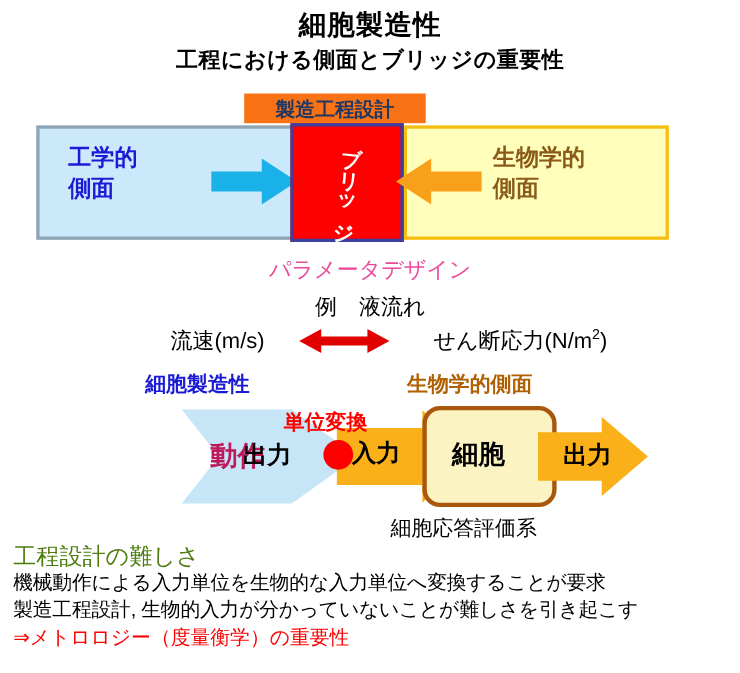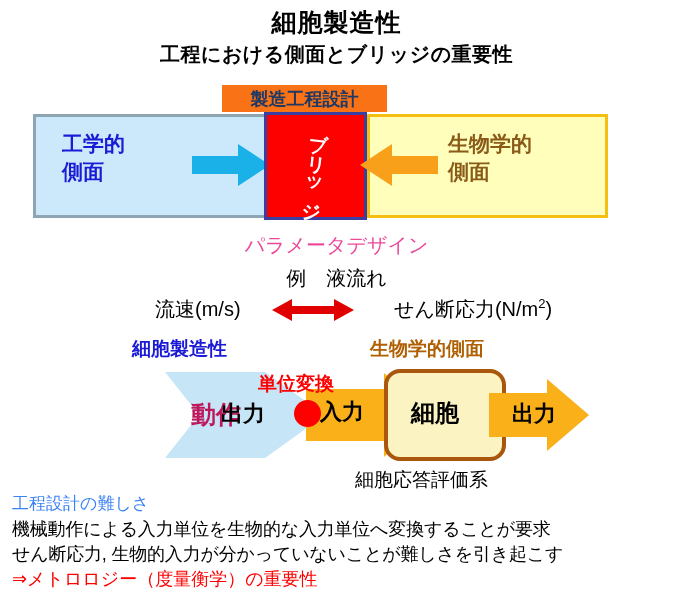--- a/index.html
+++ b/index.html
@@ -82,21 +82,21 @@
 
   #label-dousa{left:148px;top:398px;font-size:25px;font-weight:bold;color:#be185d;margin-left:43px;}
   #label-out1{left:221px;top:399px;font-size:22px;font-weight:bold;color:#000;}
   #label-in{left:320px;top:397px;font-size:22px;font-weight:bold;color:#000;}
   #label-cell{left:411px;top:397px;font-size:24px;font-weight:bold;color:#000;}
   #label-out2{left:512px;top:399px;font-size:22px;font-weight:bold;color:#000;}
   #red-dot{left:294px;top:400px;width:27px;height:27px;border-radius:50%;background:#fd0000;}
   #cell-eval-caption{left:355px;top:467px;font-size:19px;color:#000;}
 
   
-  #bottom-head{left:12px;top:492px;font-size:17px;color:#3b82f6;}
+  #bottom-head{left:12px;top:492px;font-size:21px;color:#4d7c0f;}
   #bottom-l1{left:12px;top:517px;font-size:18px;color:#000;letter-spacing:-0.2px;}
   #bottom-l2{left:12px;top:542px;font-size:18px;color:#000;letter-spacing:-0.2px;}
   #bottom-l3{left:12px;top:567px;font-size:18px;color:#fd0000;}
 </style>
 </head>
 <body>
 
 <div class="stage">
 
   <div class="abs" id="title-main">細胞製造性</div>
@@ -172,16 +172,16 @@
   <div class="abs" id="label-dousa">動作</div>
   <div class="abs" id="label-out1">出力</div>
   <div class="abs" id="red-dot"></div>
   <div class="abs" id="label-in">入力</div>
   <div class="abs" id="label-cell">細胞</div>
   <div class="abs" id="label-out2">出力</div>
   <div class="abs" id="cell-eval-caption">細胞応答評価系</div>
 
   <div class="abs" id="bottom-head">工程設計の難しさ</div>
   <div class="abs" id="bottom-l1">機械動作による入力単位を生物的な入力単位へ変換することが要求</div>
-  <div class="abs" id="bottom-l2">せん断応力, 生物的入力が分かっていないことが難しさを引き起こす</div>
+  <div class="abs" id="bottom-l2">製造工程設計, 生物的入力が分かっていないことが難しさを引き起こす</div>
   <div class="abs" id="bottom-l3">⇒メトロロジー（度量衡学）の重要性</div>
 
 </div>
 
 </body></html>

